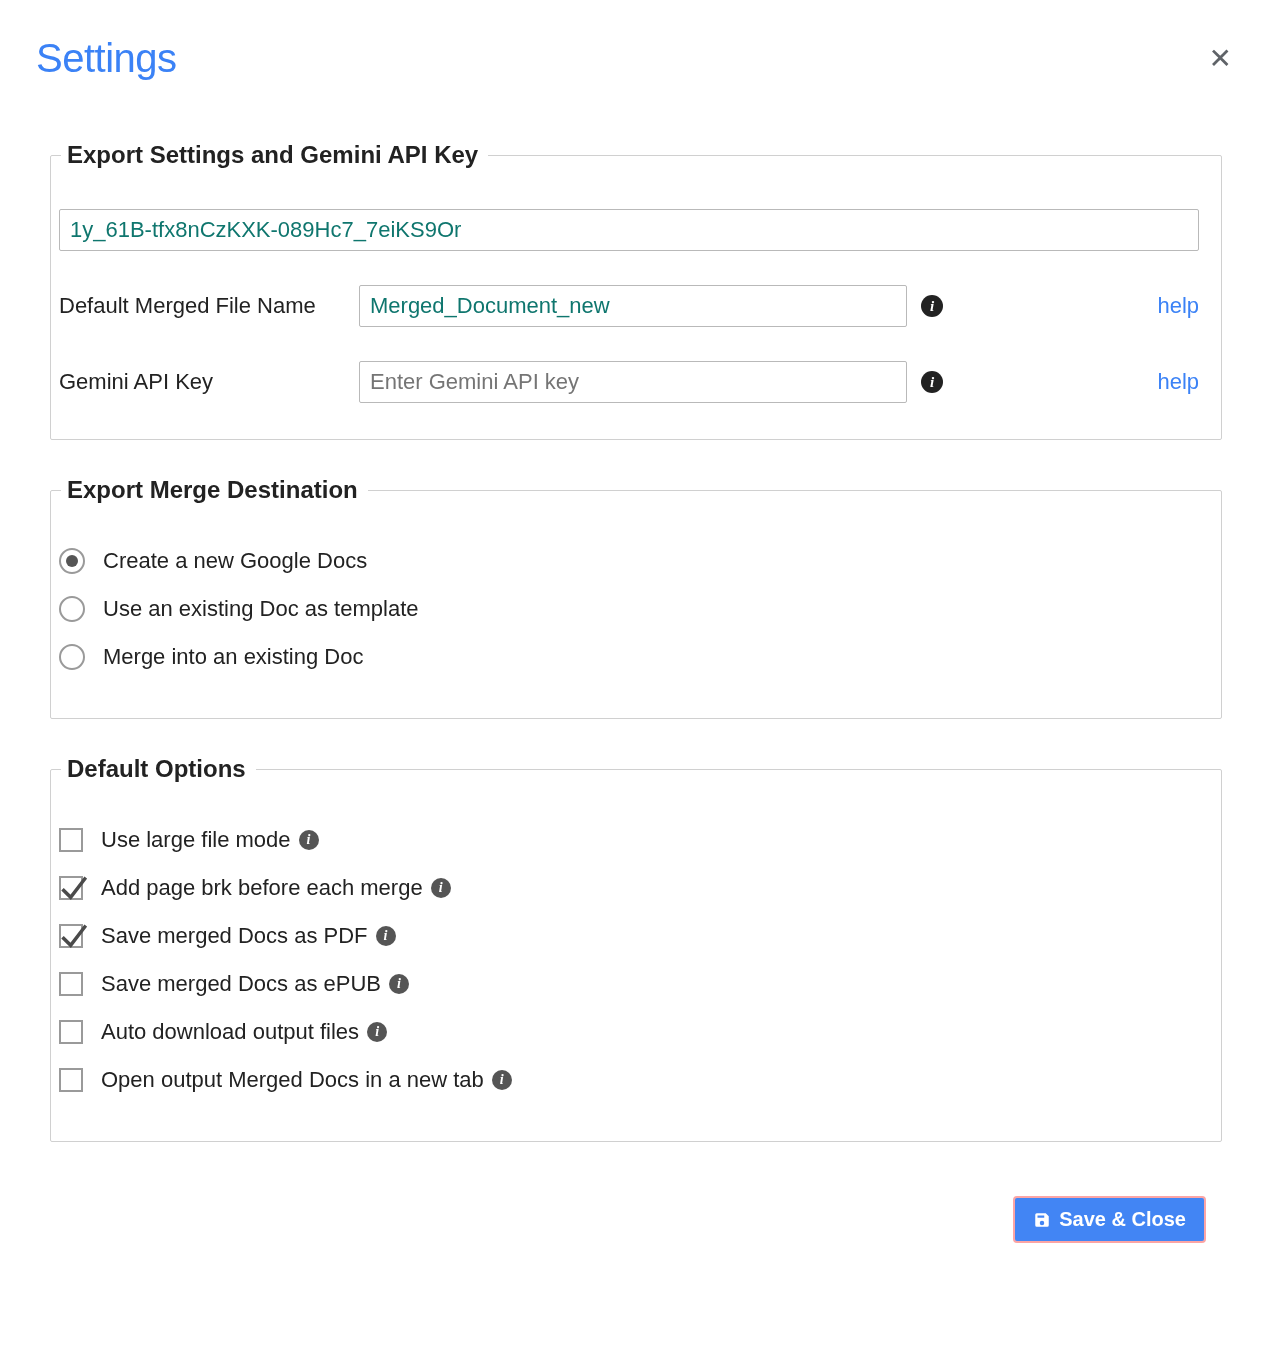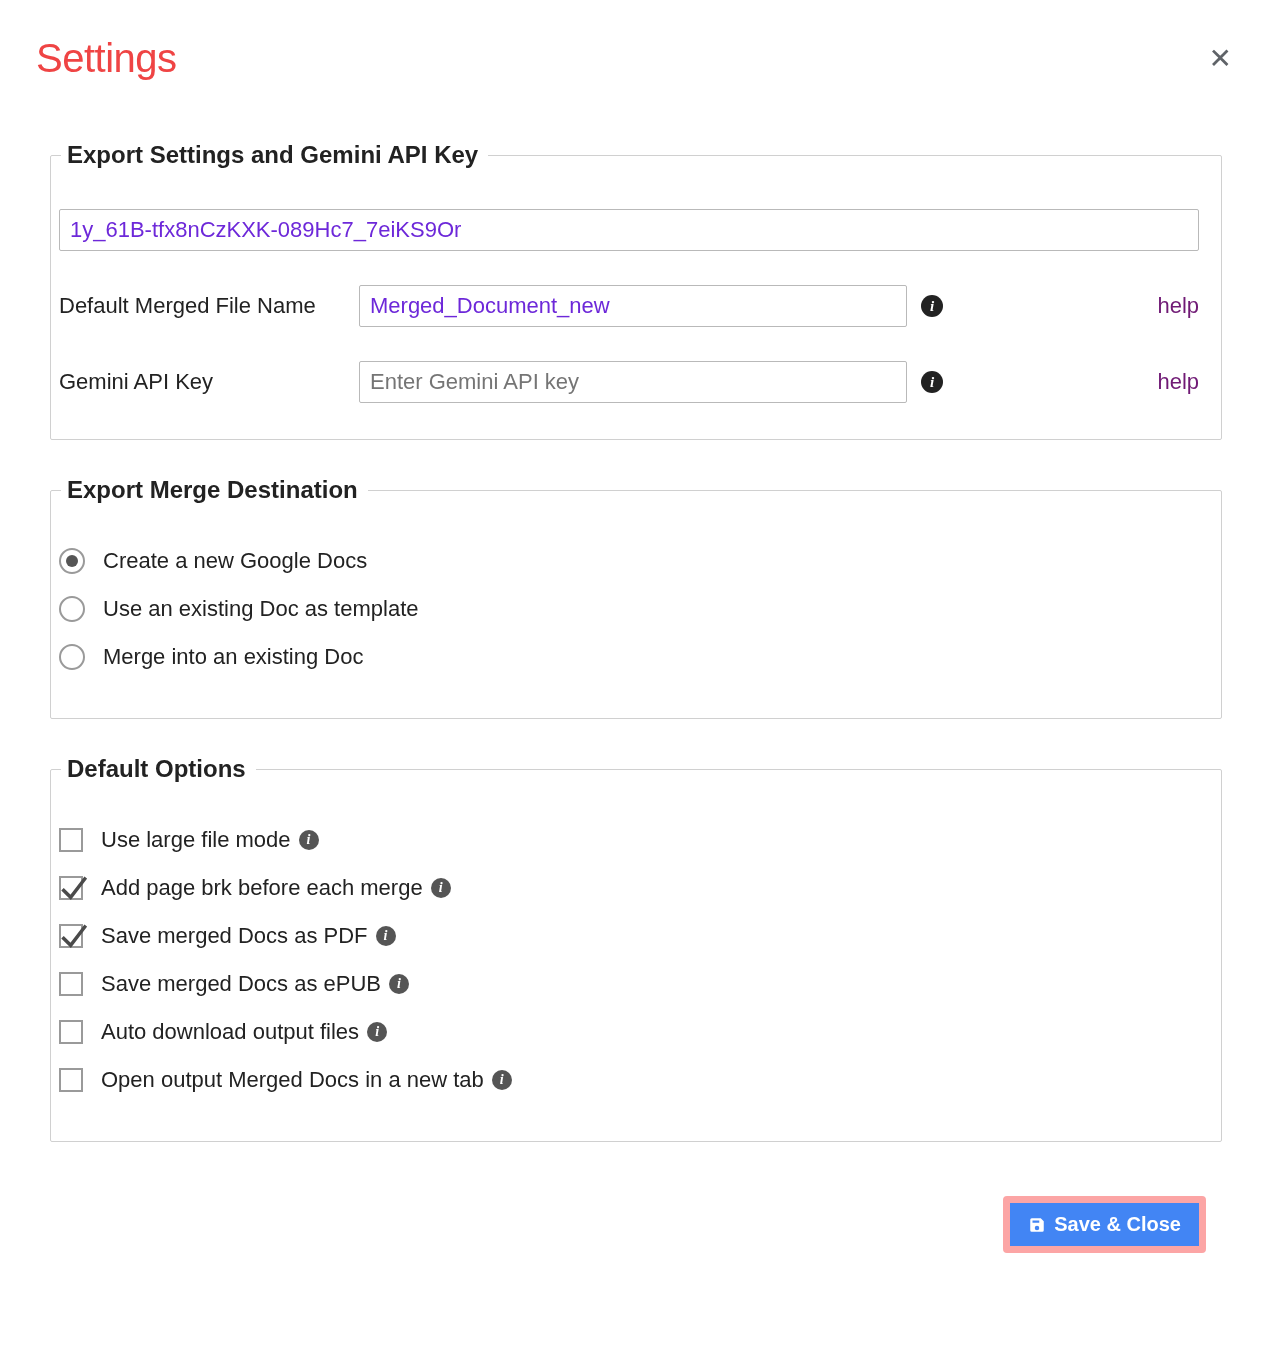--- a/index.html
+++ b/index.html
@@ -16,21 +16,21 @@
     .dialog-header {
       display:flex;
       align-items:center;
       justify-content:space-between;
       margin-bottom: 60px;
     }
     .dialog-title {
       font-size:40px;
       font-weight:400;
       letter-spacing:-0.5px;
-      color:#ef4444;
+      color:#3b82f6;
     }
     .close-btn {
       font-size:28px;
       color:#5f6368;
       line-height:1;
       cursor:pointer;
       padding:4px;
     }
     fieldset {
       border:1px solid #d0d0d0;
@@ -59,21 +59,21 @@
     }
     .text-input {
       flex: 1;
       min-width: 0;
       height: 42px;
       font-size:22px;
       padding: 4px 10px;
       border:1px solid #b9b9b9;
       border-radius:2px;
       font-family:inherit;
-      color:#6d28d9;
+      color:#0f766e;
     }
     .text-input.short { max-width: 548px; }
     .text-input::placeholder { color:#757575; }
     .info-icon {
       width:22px; height:22px;
       border-radius:50%;
       background:#222;
       color:#fff;
       display:inline-flex;
       align-items:center;
@@ -85,21 +85,21 @@
       line-height:1;
       flex-shrink:0;
       margin-left: 14px;
       user-select:none;
     }
     .info-icon.sm {
       width:20px; height:20px; font-size:14px; margin-left:8px;
       background:#555;
     }
     .help-link {
-      color:#701a75;
+      color:#3b82f6;
       font-size:22px;
       text-decoration:none;
       margin-left:auto;
       padding-left: 18px;
       cursor:pointer;
     }
     
     .radio-row, .check-row {
       display:flex;
       align-items:center;
@@ -149,21 +149,21 @@
       fill:none;
     }
     .footer {
       display:flex;
       justify-content:flex-end;
       padding: 18px 30px 0 0;
     }
     .save-btn {
       background:#4285f4;
       color:#fff;
-      border:7px solid #fca5a5;
+      border:2px solid #fca5a5;
       border-radius:4px;
       font-size:20px;
       font-weight:700;
       padding: 10px 18px;
       cursor:pointer;
       display:inline-flex;
       align-items:center;
       gap:8px;
     }
     .save-btn svg { width:18px; height:18px; fill:#fff; }

